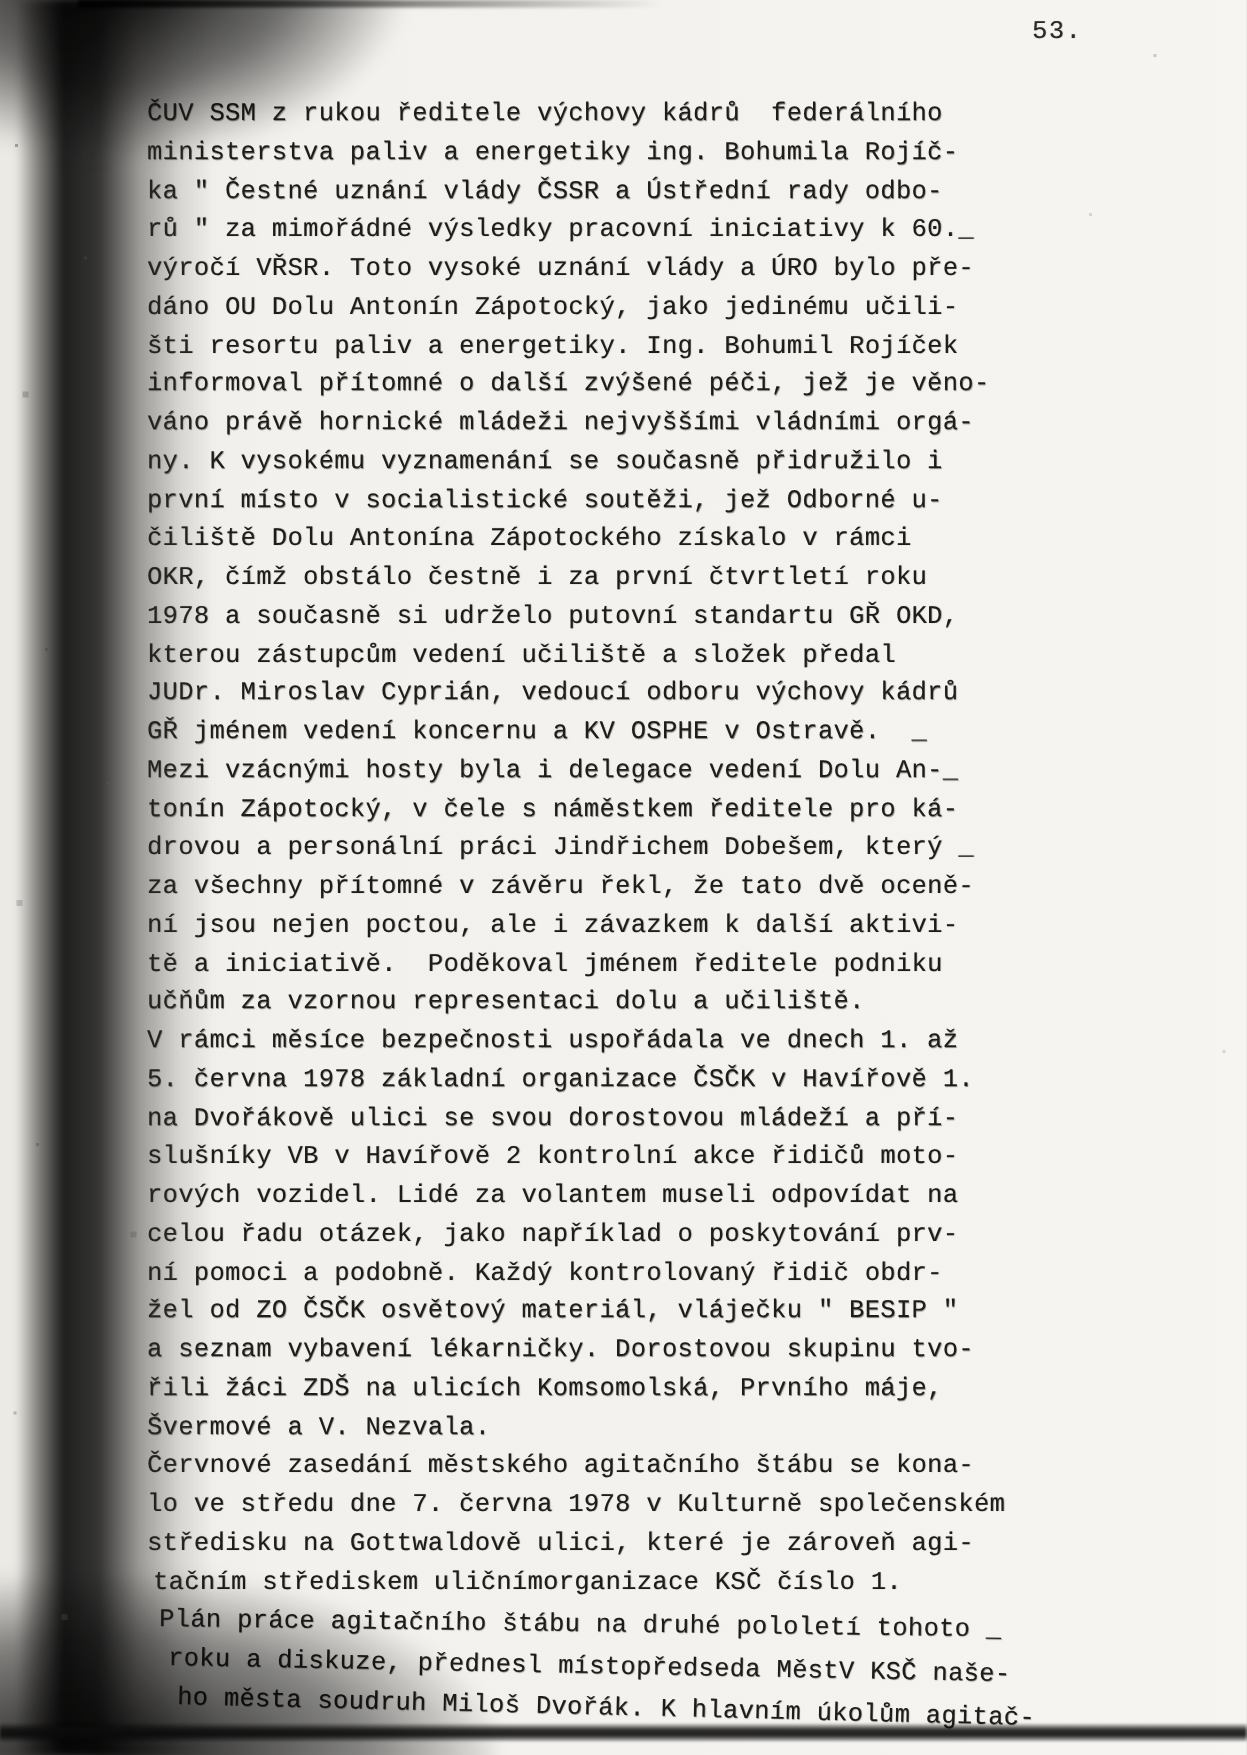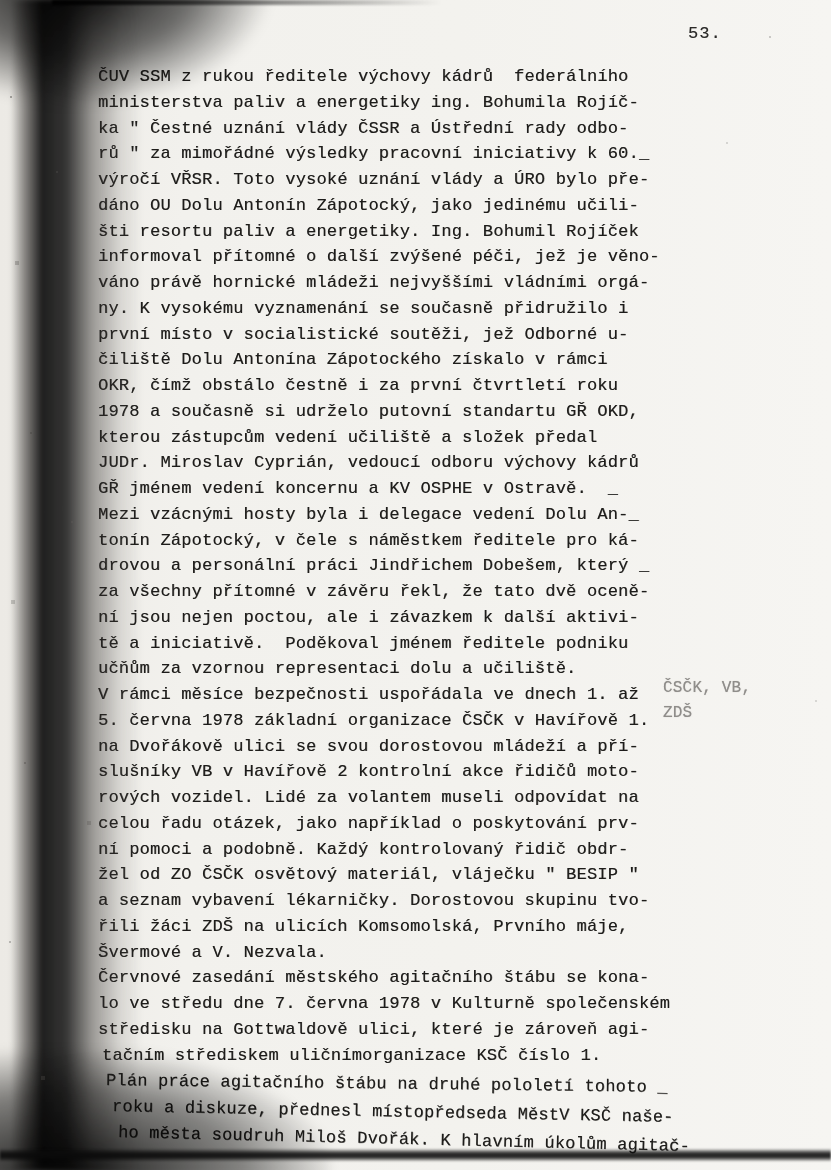--- a/index.html
+++ b/index.html
@@ -45,21 +45,20 @@
     text-shadow:0 0 0.8px rgba(120,118,115,0.6);
   }
   .note-1{left:663px;top:676px;}
   .note-2{left:656px;top:955px;}
   
   .page-number{
     position:absolute;left:688px;top:12px;
     font-size:17px;color:var(--pagenum-ink);
     letter-spacing:1px;
     text-shadow:0.3px 0.3px 0.5px rgba(40,40,40,0.5);
-    margin-top:12px;
   }
   
   .spine-shadow{
     position:absolute;left:0;top:0;width:150px;height:1170px;
     background:linear-gradient(90deg,
       rgba(0,0,0,0) 0%,rgba(0,0,0,0) 7%,
       rgba(25,22,20,0.45) 16%,
       rgba(8,8,8,0.90) 28%,
       rgba(12,12,12,0.82) 44%,
       rgba(45,42,40,0.42) 62%,
@@ -111,21 +110,20 @@
 </style>
 </head>
 <body>
 
 <div class="page">
 
   <div class="page-number">53.</div>
 
   <div class="body-text"><div class="text-line">ČUV SSM z rukou ředitele výchovy kádrů  federálního</div><div class="text-line">ministerstva paliv a energetiky ing. Bohumila Rojíč-</div><div class="text-line">ka " Čestné uznání vlády ČSSR a Ústřední rady odbo-</div><div class="text-line">rů " za mimořádné výsledky pracovní iniciativy k 60._</div><div class="text-line">výročí VŘSR. Toto vysoké uznání vlády a ÚRO bylo pře-</div><div class="text-line">dáno OU Dolu Antonín Zápotocký, jako jedinému učili-</div><div class="text-line">šti resortu paliv a energetiky. Ing. Bohumil Rojíček</div><div class="text-line">informoval přítomné o další zvýšené péči, jež je věno-</div><div class="text-line">váno právě hornické mládeži nejvyššími vládními orgá-</div><div class="text-line">ny. K vysokému vyznamenání se současně přidružilo i</div><div class="text-line">první místo v socialistické soutěži, jež Odborné u-</div><div class="text-line">čiliště Dolu Antonína Zápotockého získalo v rámci</div><div class="text-line">OKR, čímž obstálo čestně i za první čtvrtletí roku</div><div class="text-line">1978 a současně si udrželo putovní standartu GŘ OKD,</div><div class="text-line">kterou zástupcům vedení učiliště a složek předal</div><div class="text-line">JUDr. Miroslav Cyprián, vedoucí odboru výchovy kádrů</div><div class="text-line">GŘ jménem vedení koncernu a KV OSPHE v Ostravě.  _</div><div class="text-line">Mezi vzácnými hosty byla i delegace vedení Dolu An-_</div><div class="text-line">tonín Zápotocký, v čele s náměstkem ředitele pro ká-</div><div class="text-line">drovou a personální práci Jindřichem Dobešem, který _</div><div class="text-line">za všechny přítomné v závěru řekl, že tato dvě oceně-</div><div class="text-line">ní jsou nejen poctou, ale i závazkem k další aktivi-</div><div class="text-line">tě a iniciativě.  Poděkoval jménem ředitele podniku</div><div class="text-line">učňům za vzornou representaci dolu a učiliště.</div><div class="text-line">V rámci měsíce bezpečnosti uspořádala ve dnech 1. až</div><div class="text-line">5. června 1978 základní organizace ČSČK v Havířově 1.</div><div class="text-line">na Dvořákově ulici se svou dorostovou mládeží a pří-</div><div class="text-line">slušníky VB v Havířově 2 kontrolní akce řidičů moto-</div><div class="text-line">rových vozidel. Lidé za volantem museli odpovídat na</div><div class="text-line">celou řadu otázek, jako například o poskytování prv-</div><div class="text-line">ní pomoci a podobně. Každý kontrolovaný řidič obdr-</div><div class="text-line">žel od ZO ČSČK osvětový materiál, vláječku " BESIP "</div><div class="text-line">a seznam vybavení lékarničky. Dorostovou skupinu tvo-</div><div class="text-line">řili žáci ZDŠ na ulicích Komsomolská, Prvního máje,</div><div class="text-line">Švermové a V. Nezvala.</div><div class="text-line">Červnové zasedání městského agitačního štábu se kona-</div><div class="text-line">lo ve středu dne 7. června 1978 v Kulturně společenském</div><div class="text-line">středisku na Gottwaldově ulici, které je zároveň agi-</div><div class="text-line">tačním střediskem uličnímorganizace KSČ číslo 1.</div><div class="text-line">Plán práce agitačního štábu na druhé pololetí tohoto _</div><div class="text-line">roku a diskuze, přednesl místopředseda MěstV KSČ naše-</div><div class="text-line">ho města soudruh Miloš Dvořák. K hlavním úkolům agitač-</div></div>
 
-  <div class="margin-note note-1"><div class="note-line">ČSČK, VB,</div><div class="note-line">ZDŠ</div></div>
 
 
   <div class="spine-shadow"></div>
   <div class="top-edge"></div>
   <div class="bottom-bar"></div>
   <div class="specks"></div>
 
 </div>
 
 </body></html>

